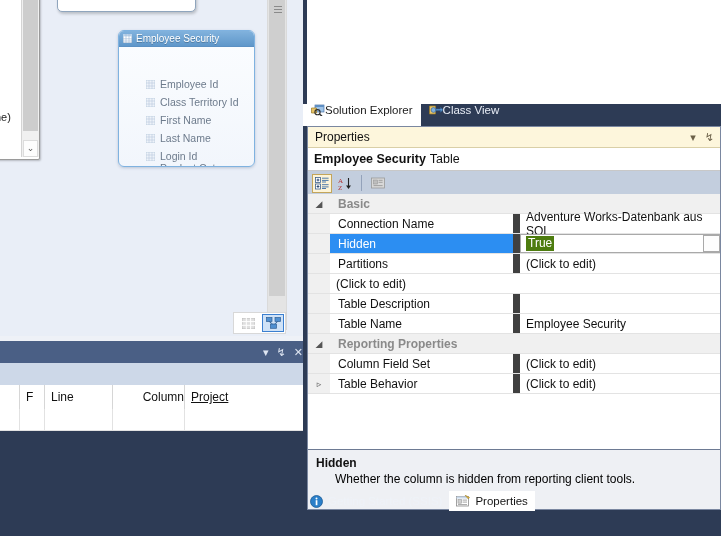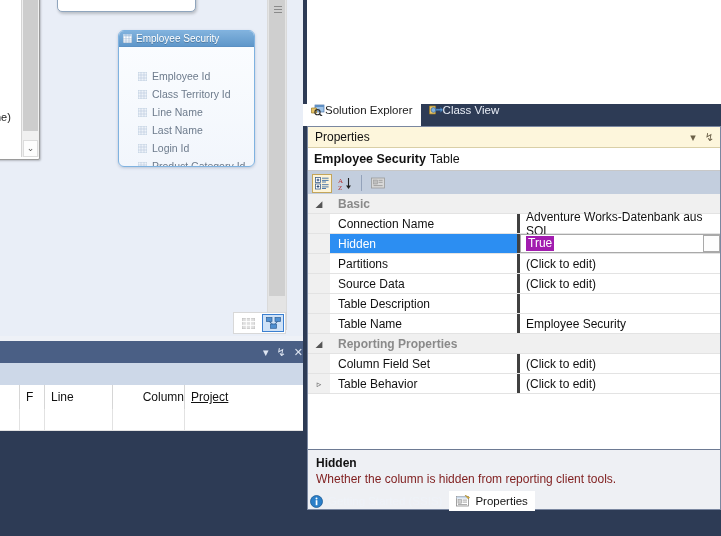--- a/index.html
+++ b/index.html
@@ -52,21 +52,21 @@
     height:15px;line-height:15px;
     background:linear-gradient(to bottom,#81b2dd 0%,#5f97ca 100%);
     border-bottom:1px solid #5b90c3;
     color:#ffffff;font-size:10px;
     padding-left:4px;display:flex;align-items:center;gap:4px;
     text-shadow:0 1px 0 rgba(0,0,0,.25);
   }
   .tbl-ico{
     width:9px;height:9px;flex:none;display:block;
   }
-  #table-col-list{padding:16px 0 0 0;margin:4px;list-style:none;}
+  #table-col-list{padding:16px 0 0 0;margin:12px;list-style:none;}
   .table-col{
     height:18px;display:flex;align-items:center;gap:5px;
     padding-left:15px;color:#6d7b8c;font-size:10.5px;
   }
 
   
   #designer-vscroll{
     position:absolute;right:16px;top:0;width:18px;height:312px;
     background:#e4e4e4;border-left:1px solid #dadada;border-right:1px solid #dadada;
   }
@@ -130,45 +130,45 @@
     display:flex;align-items:center;padding-left:4px;gap:3px;
   }
   .pt-btn{width:20px;height:19px;display:flex;align-items:center;justify-content:center;box-sizing:border-box;}
   .pt-btn.sel{border:1px solid #c3a55a;background:#fdf4d8;}
   .pt-sep{width:1px;height:16px;background:#93a2ba;margin:0 3px;}
 
   
   #grid{position:absolute;left:0;top:67px;width:412px;height:255px;background:#ffffff;overflow:hidden;}
   .grow{height:19px;display:flex;align-items:stretch;border-bottom:1px solid #e3e3e3;}
   .gexp{width:22px;flex:none;display:flex;align-items:center;justify-content:center;background:#f0f0f0;border-right:0;font-size:9px;color:#555;}
-  .gname{width:190px;flex:none;display:flex;align-items:center;padding-left:8px;border-right:3px solid #404040;font-size:12px;color:#111;box-sizing:border-box;}
+  .gname{width:190px;flex:none;display:flex;align-items:center;padding-left:8px;border-right:7px solid #404040;font-size:12px;color:#111;box-sizing:border-box;}
   .gval{flex:1;display:flex;align-items:center;padding-left:6px;font-size:12px;color:#111;box-sizing:border-box;}
   .grow.cat{background:#f0f0f0;border-bottom:1px solid #e3e3e3;}
   .grow.cat .gname{color:#8a8a8a;font-weight:bold;border-right:0;background:#f0f0f0;}
   .grow.cat .gval{background:#f0f0f0;}
   .grow.sel .gname{background:#2c8ef2;color:#ffffff;}
   .grow.editing .gval{background:#ffffff;padding-left:0;position:relative;}
   #edit-box{
     position:absolute;left:0;top:0;right:0;bottom:0;
     border:1px solid #a9a9a9;box-sizing:border-box;background:#fff;display:flex;align-items:center;
   }
-  #edit-text{background:#a21caf;color:#ffffff;padding:0 2px;margin-left:5px;font-size:12px;line-height:15px;}
+  #edit-text{background:#4d7c0f;color:#ffffff;padding:0 2px;margin-left:5px;font-size:12px;line-height:15px;}
   #edit-drop{
     position:absolute;right:-1px;top:0;width:17px;height:17px;border:1px solid #a9a9a9;
     box-sizing:border-box;background:#fdfdfd;
   }
   #grid-filler{background:#ffffff;flex:1;}
 
   
   #props-desc{
     position:absolute;left:0;top:322px;width:412px;height:60px;background:#eef0f4;border-top:1px solid #6d7a93;
     padding:6px 8px;box-sizing:border-box;
   }
   #desc-title{font-weight:bold;font-size:12px;color:#111;margin-bottom:2px;}
-  #desc-body{font-size:12px;color:#7f1d1d;}
+  #desc-body{font-size:12px;color:#000000;margin-left:19px;}
 
   
   #bottom-tabs{position:absolute;left:303px;top:490px;width:418px;height:22px;display:flex;align-items:center;gap:0;}
   .btab{height:20px;display:flex;align-items:center;gap:5px;padding:0 7px;font-size:11.5px;box-sizing:border-box;}
   .btab.inactive{color:#eef2f8;}
   .btab.active{background:#ffffff;color:#141414;}
 </style>
 </head>
 <body>
 
@@ -220,21 +220,21 @@
           <span>Class Territory Id</span>
         </li>
         <li class="table-col">
           <svg class="tbl-ico" viewBox="0 0 9 9">
             <rect x="0" y="0" width="9" height="9" fill="#eef3f9" stroke="#a8bed4" stroke-width=".6"></rect>
             <line x1="3" y1="0" x2="3" y2="9" stroke="#b8cade" stroke-width=".6"></line>
             <line x1="6" y1="0" x2="6" y2="9" stroke="#b8cade" stroke-width=".6"></line>
             <line x1="0" y1="3" x2="9" y2="3" stroke="#b8cade" stroke-width=".6"></line>
             <line x1="0" y1="6" x2="9" y2="6" stroke="#b8cade" stroke-width=".6"></line>
           </svg>
-          <span>Line Name</span>
+          <span>First Name</span>
         </li>
         <li class="table-col">
           <svg class="tbl-ico" viewBox="0 0 9 9">
             <rect x="0" y="0" width="9" height="9" fill="#eef3f9" stroke="#a8bed4" stroke-width=".6"></rect>
             <line x1="3" y1="0" x2="3" y2="9" stroke="#b8cade" stroke-width=".6"></line>
             <line x1="6" y1="0" x2="6" y2="9" stroke="#b8cade" stroke-width=".6"></line>
             <line x1="0" y1="3" x2="9" y2="3" stroke="#b8cade" stroke-width=".6"></line>
             <line x1="0" y1="6" x2="9" y2="6" stroke="#b8cade" stroke-width=".6"></line>
           </svg>
           <span>Last Name</span>
@@ -420,21 +420,20 @@
         </div>
 
         <div class="grow">
           <div class="gexp"></div>
           <div class="gname">Partitions</div>
           <div class="gval">(Click to edit)</div>
         </div>
 
         <div class="grow">
           <div class="gexp"></div>
-          <div class="gname">Source Data</div>
           <div class="gval">(Click to edit)</div>
         </div>
 
         <div class="grow">
           <div class="gexp"></div>
           <div class="gname">Table Description</div>
           <div class="gval"></div>
         </div>
 
         <div class="grow">

